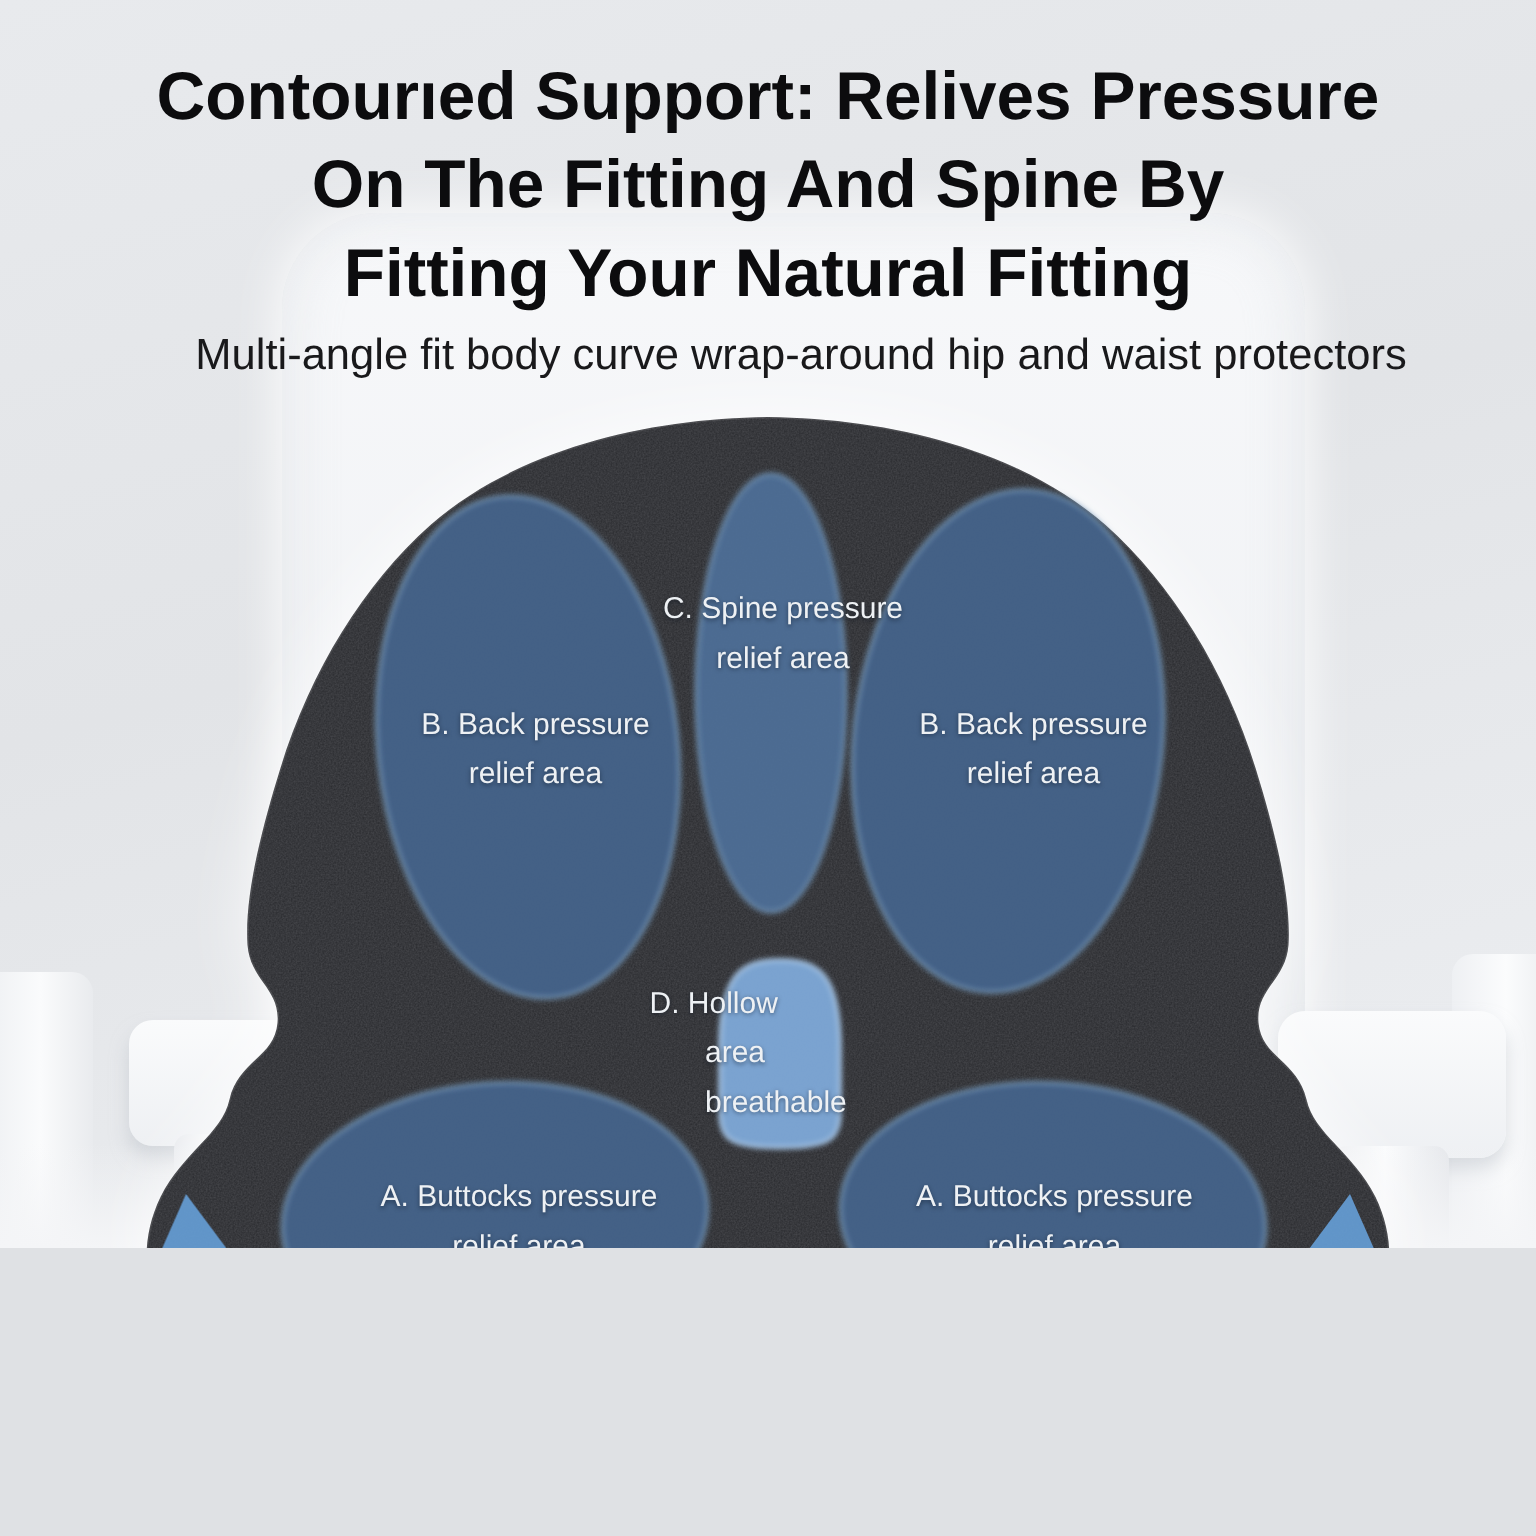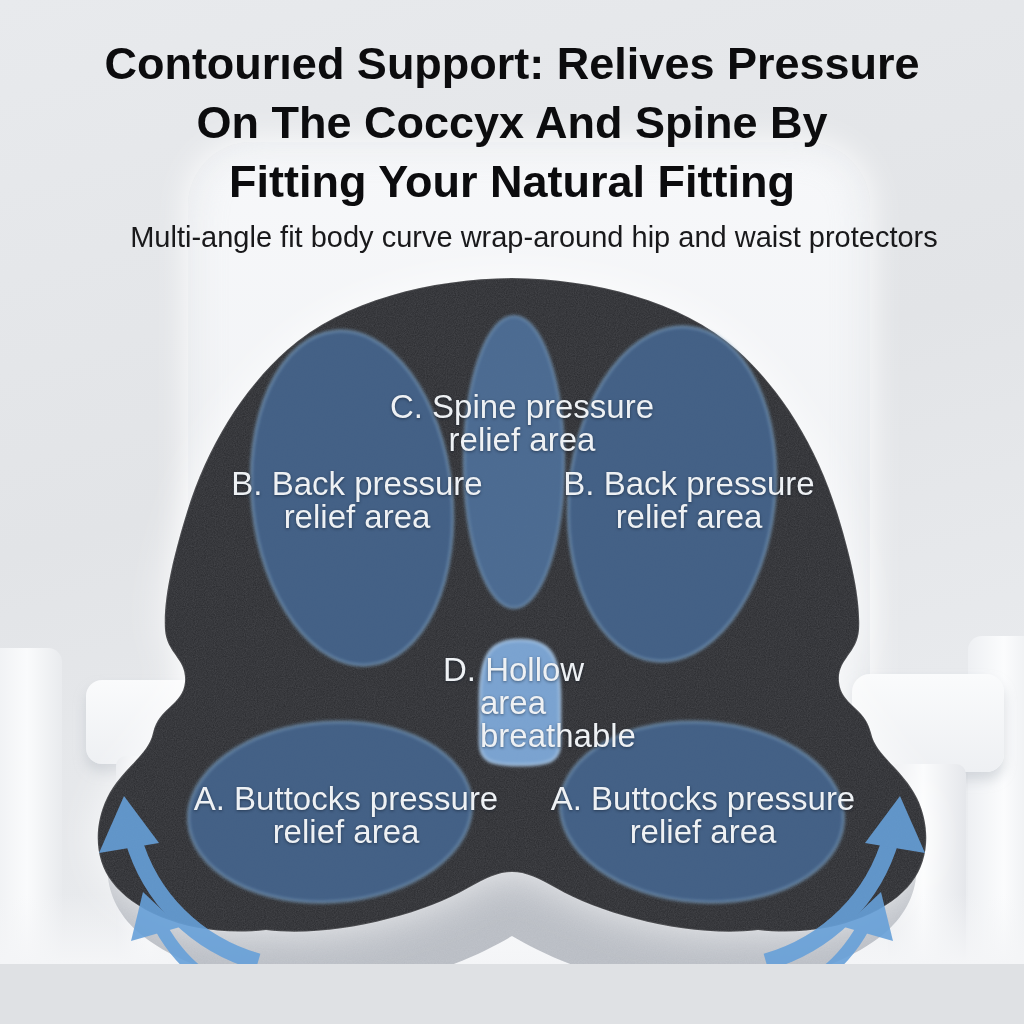--- a/index.html
+++ b/index.html
@@ -1,17 +1,17 @@
 <!DOCTYPE html>
 <html><head>
 <meta charset="utf-8">
 <style>
   html,body{margin:0;padding:0;background:#dfe1e4;}
   .stage{
-    position:relative;width:1024px;height:964px;overflow:hidden;
+    position:relative;width:1024px;height:832px;overflow:hidden;
     background:linear-gradient(165deg,#e8eaed 0%,#e2e4e7 45%,#edeff2 100%);
     font-family:"Liberation Sans", sans-serif;
   }
   .stage *{position:absolute;box-sizing:border-box;}
 
   
   .chair-back{
     left:188px;top:142px;width:682px;height:600px;border-radius:64px;
     background:linear-gradient(180deg,#f7f8fa,#edeff2);
     box-shadow:0 0 34px rgba(255,255,255,.95), inset 0 0 40px rgba(208,212,218,.45);
@@ -38,27 +38,27 @@
   .cushion-svg{left:0;top:0;width:1024px;height:1024px;z-index:3;}
 
   
   .title-block{left:0;top:34px;width:1024px;text-align:center;z-index:6;}
   .title-block .t-line{position:static;display:block;font-size:45px;font-weight:bold;
     line-height:59px;color:#0c0c0e;letter-spacing:0px;}
   .title-block .subtitle{position:static;display:block;margin-top:10px;font-size:29px;
     font-weight:400;color:#19191b;padding-left:44px;}
 
   
-  .zone-label{z-index:6;color:#eef1f4;font-size:33px;line-height:33px;text-align:center;
+  .zone-label{z-index:6;color:#eef1f4;font-size:20px;line-height:33px;text-align:center;
     transform:translateX(-50%);text-shadow:0 1px 3px rgba(8,18,32,.5);white-space:nowrap;}
   .zone-label span{position:static;display:block;}
   .zone-label.spine{left:522px;top:390px;}
   .zone-label.back-left{left:357px;top:467px;}
   .zone-label.back-right{left:689px;top:467px;}
-  .zone-label.hollow{left:443px;top:653px;transform:none;text-align:left;}
+  .zone-label.hollow{left:433px;top:653px;transform:none;text-align:left;}
   .zone-label.hollow .indent{padding-left:37px;}
   .zone-label.buttocks-left{left:346px;top:782px;}
   .zone-label.buttocks-right{left:703px;top:782px;}
 </style>
 </head>
 <body>
 
 <div class="stage">
 
   <div class="chair-back"></div>
@@ -140,21 +140,21 @@
       </g>
       <g>
         <path d="M 762 1002 C 808 993 846 964 868 918" stroke-width="13"></path>
         <polygon points="881,892 893,941 844,927" fill="#67a0d9" stroke="none"></polygon>
       </g>
     </g>
   </svg>
 
   <div class="title-block">
     <span class="t-line">Contourıed Support: Relives Pressure</span>
-    <span class="t-line">On The Coccyx And Spine By</span>
+    <span class="t-line">On The Fitting And Spine By</span>
     <span class="t-line">Fitting Your Natural Fitting</span>
     <span class="subtitle">Multi-angle fit body curve wrap-around hip and waist protectors</span>
   </div>
 
   <div class="zone-label spine">
     <span>C. Spine pressure</span>
     <span>relief area</span>
   </div>
   <div class="zone-label back-left">
     <span>B. Back pressure</span>

